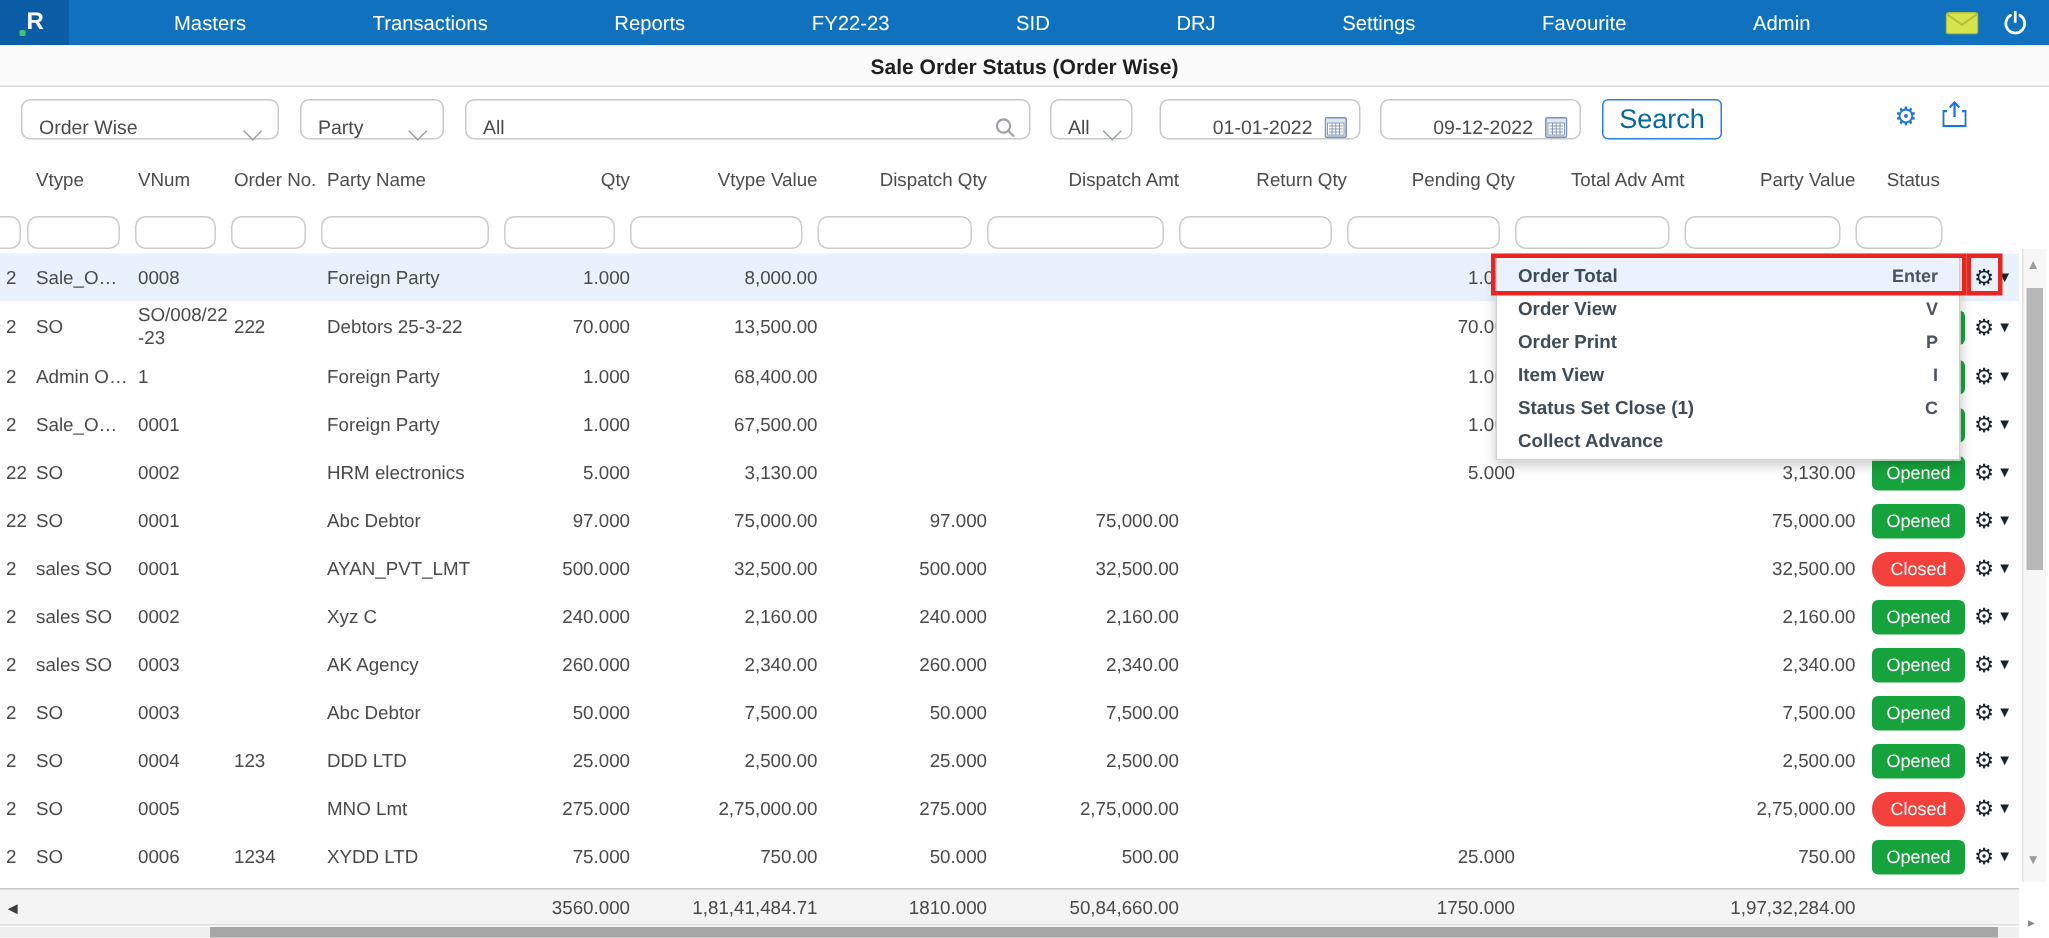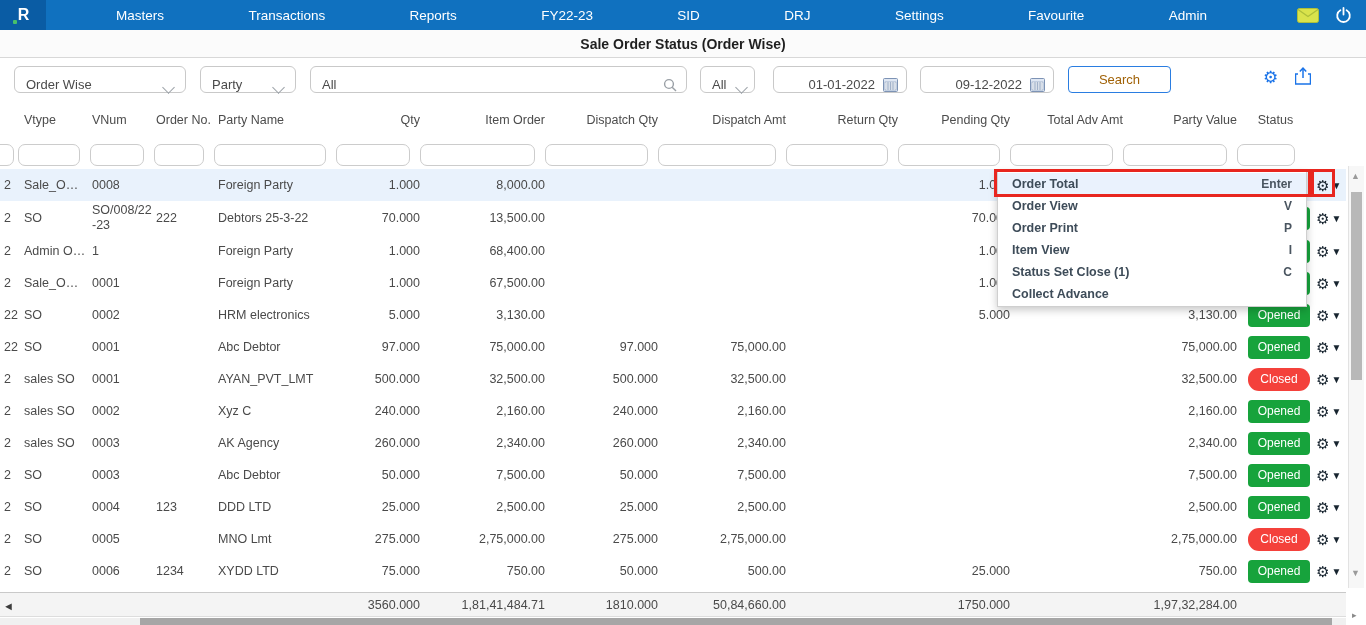--- a/index.html
+++ b/index.html
@@ -24,22 +24,22 @@
   .titlebar .t{font-size:14px;font-weight:bold;color:#1f1f1f;}
 
   
   .fctl{position:absolute;top:66px;height:27px;border:1px solid #c9c9c9;border-radius:6px;
         background:#fff;display:flex;align-items:flex-end;font-size:13px;color:#4a4a4a;box-sizing:border-box;}
   .chev{width:8px;height:8px;border-right:1.6px solid #9aa0a6;border-bottom:1.6px solid #9aa0a6;
         transform:rotate(45deg);margin-left:auto;margin-right:12px;margin-top:-4px;}
   .fsel{padding-left:11px;}
   .fsearch{padding-left:11px;}
   .fdate{justify-content:flex-end;padding-right:8px;gap:8px;}
-  .searchbtn{position:absolute;left:1068px;top:66px;width:103px;height:27px;border:1px solid #2a7de1;
-             border-radius:4px;background:#fff;color:#a16207;font-size:13px;display:flex;
+  .searchbtn{position:absolute;left:1068px;top:66px;width:80px;height:27px;border:1px solid #2a7de1;
+             border-radius:4px;background:#fff;color:#0369a1;font-size:18px;display:flex;
              align-items:center;justify-content:center;cursor:pointer;box-sizing:border-box;}
   .top-gear{position:absolute;left:1263px;top:67px;color:#1A73E8;font-size:17px;cursor:pointer;}
 
   
   .grid{display:grid;grid-template-columns:18px 72px 64px 60px 122px 84px 125px 113px 128px 112px 112px 113px 114px 77px 32px;}
   .hdr{position:absolute;left:0;top:98px;width:1346px;min-height:44px;align-items:center;
        font-size:12.5px;color:#4c4c4c;}
   .hdr div{line-height:15px;}
   .frow{position:absolute;left:0;top:141px;width:1346px;height:27px;align-items:center;}
   .fin{height:22px;border:1px solid #ccc;border-radius:7px;background:#fff;width:calc(100% - 10px);
@@ -181,21 +181,21 @@
     </svg>
 </span>
 
 <div class="grid hdr">
   <div></div>
   <div class="pl6">Vtype</div>
   <div class="pl2">VNum</div>
   <div class="pl2">Order No.</div>
   <div class="pl4">Party Name</div>
   <div class="r">Qty</div>
-  <div class="r">Item Order</div>
+  <div class="r">Vtype Value</div>
   <div class="r">Dispatch Qty</div>
   <div class="r">Dispatch Amt</div>
   <div class="r">Return Qty</div>
   <div class="r">Pending Qty</div>
   <div class="r">Total Adv Amt</div>
   <div class="r">Party Value</div>
   <div style="text-align:center;">Status</div>
   <div></div>
 </div>
 

